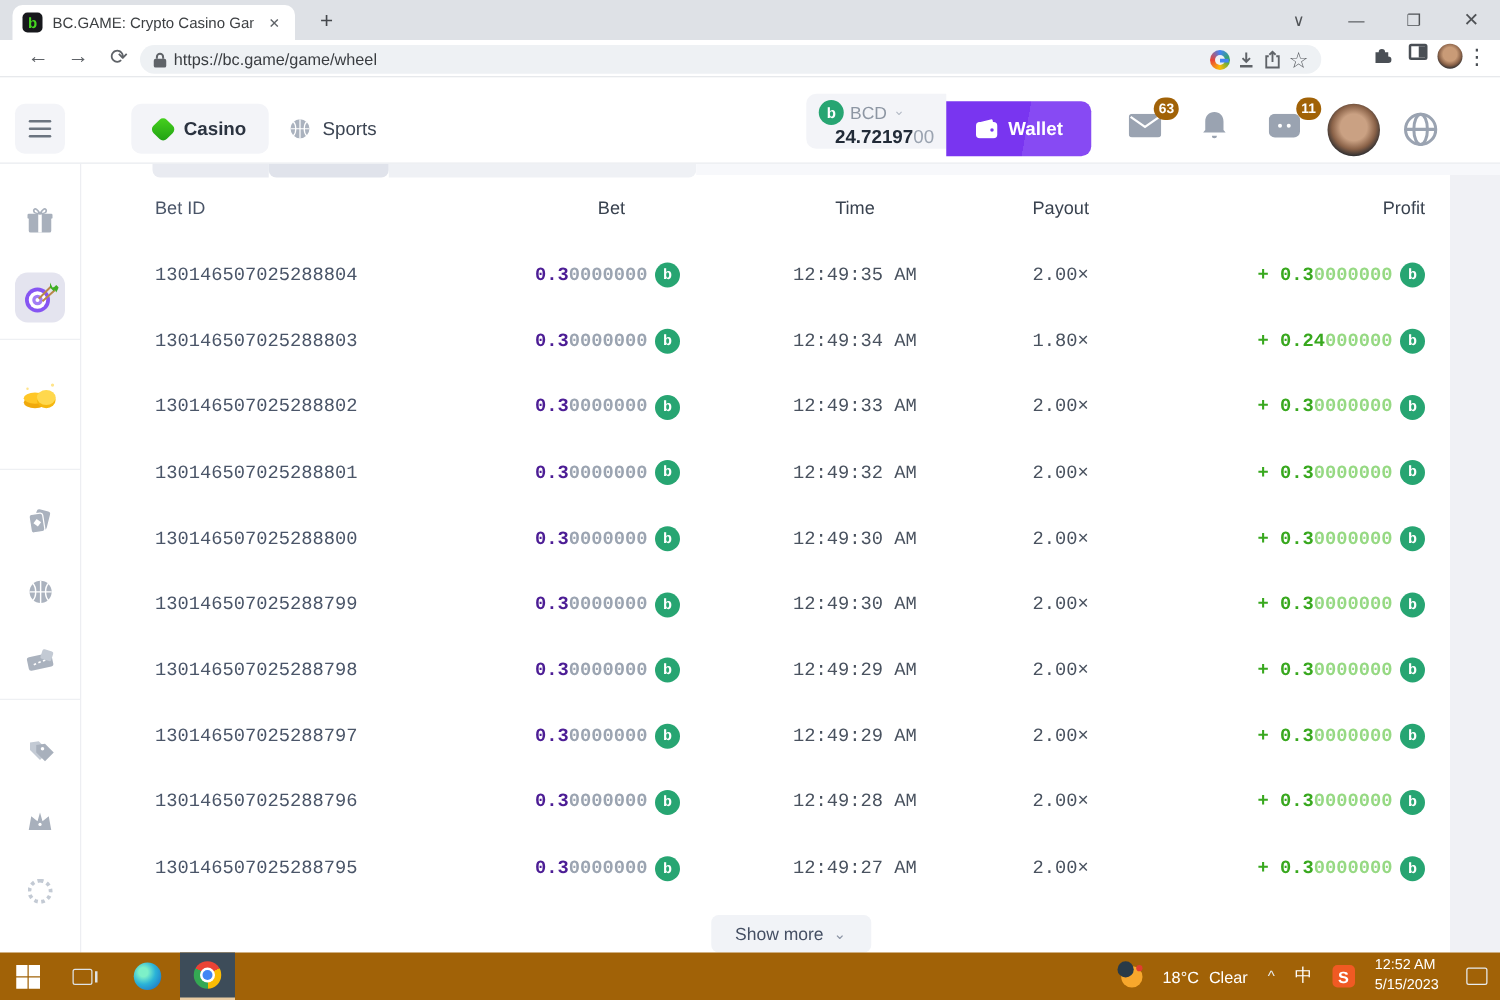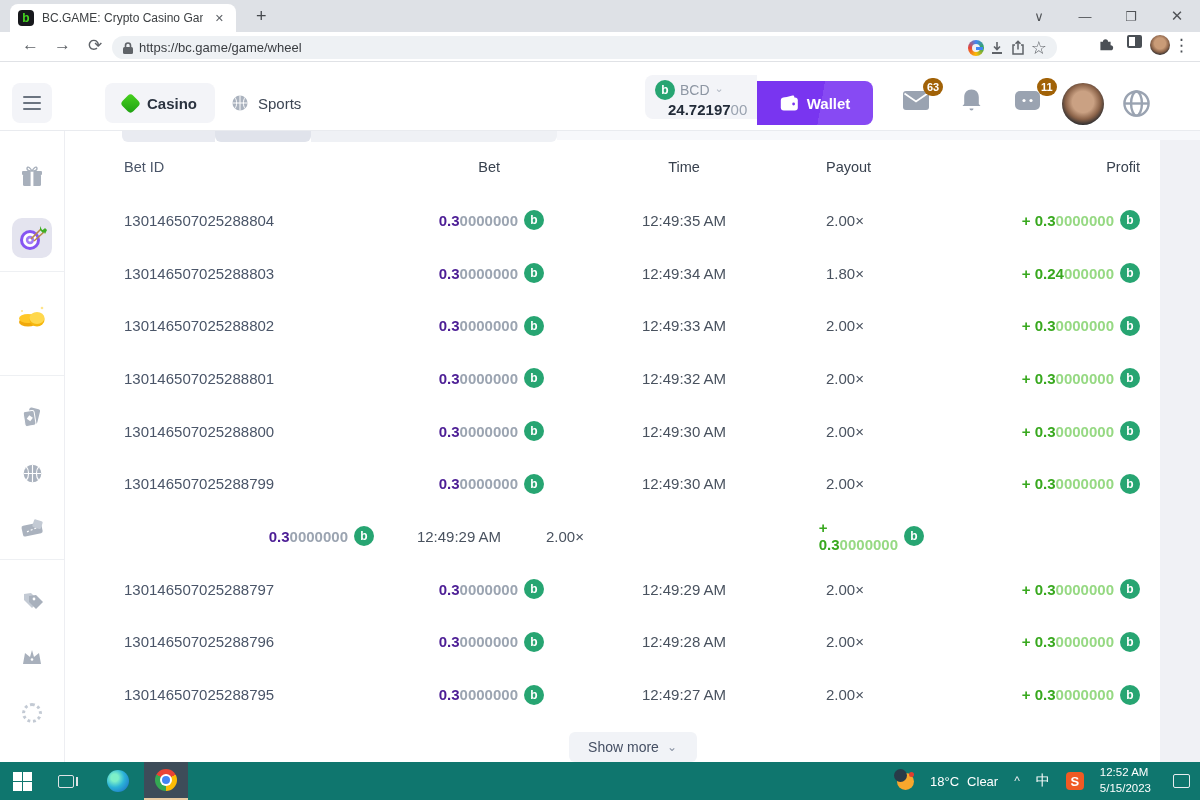--- a/index.html
+++ b/index.html
@@ -84,41 +84,41 @@
   .right-strip { position:absolute; right:0; top:0; width:40px; height:631px; background:#f0f1f5; }
   .tabs-partial { position:absolute; left:0; top:0; height:12px; width:100%; }
   .tp1 { position:absolute; left:57px; width:93px; height:11px; background:#e9ebf1; border-radius:0 0 0 6px; }
   .tp2 { position:absolute; left:150px; width:96px; height:11px; background:#e0e3eb; border-radius:0 0 6px 6px; }
   .tp3 { position:absolute; left:246px; width:246px; height:11px; background:#eff1f5; border-radius:0 0 6px 0; }
   .tp4 { position:absolute; left:492px; width:643px; height:9px; background:#f7f8fb; }
 
   .bets-table { position:absolute; left:59px; top:18px; width:1016px; }
   .trow, .thead { display:grid; grid-template-columns:250px 170px 280px 100px 216px; align-items:center; }
   .thead { height:36px; font-size:14.5px; color:#39424f; }
-  .tbody { margin-top:9px; }
+  .tbody { margin-top:9px;font-family:Liberation Mono, monospace; }
   .trow { height:52.7px; font-size:15px; color:#49525f; }
   .c1 { text-align:left; color:#4a5568; }
   .c2 { text-align:right; display:flex; justify-content:flex-end; align-items:center; gap:6px; }
   .c3 { text-align:center; }
   .c4 { text-align:left; padding-left:2px; }
   .c5 { display:flex; justify-content:flex-end; align-items:center; gap:6px; }
   .h-bet { text-align:right; padding-right:44px; }
   .h-profit { text-align:right; }
   .amt-main { font-weight:bold; color:#4c1d95; }
   .amt-zeros { color:#9ba4b1; font-weight:600; }
   .p-main { font-weight:bold; color:#38a81e; }
   .p-zeros { color:#96d983; font-weight:600; }
 
   .show-more { position:absolute; left:50%; transform:translateX(-50%); top:601px; width:128px; height:30px;
                border:none; border-radius:6px; background:#f1f3f7; color:#454f63; font-size:14px;
                display:flex; align-items:center; justify-content:center; gap:8px; }
   .show-more .caret2 { color:#8b94a5; font-size:12px; }
 
   
-  .taskbar { position:absolute; left:0; top:762px; width:1200px; height:38px; background:#0f766e;
+  .taskbar { position:absolute; left:0; top:762px; width:1200px; height:38px; background:#a16207;
              display:flex; align-items:center; z-index:5; }
   .tb-btn { width:44px; height:38px; display:flex; align-items:center; justify-content:center; }
   .tb-active { background:#3d4c59; border-bottom:2px solid #e8cba2; }
   .win-logo { display:grid; grid-template-columns:9px 9px; grid-template-rows:9px 9px; gap:1px; }
   .win-logo i { background:#fff; }
   .taskview { width:16px; height:13px; border:1px solid #dfe3e6; border-radius:2px; position:relative; }
   .taskview::after { content:""; position:absolute; right:-5px; top:1px; width:2px; height:9px;
                      background:#dfe3e6; box-shadow:0 0 0 0; }
   .edge-logo { width:22px; height:22px; border-radius:50%;
     background:radial-gradient(circle at 35% 35%, #7df0c8 0 18%, #2bb3d8 48%, #1b5fc0 100%); }
@@ -438,20 +438,21 @@
     </div>
     <div class="c3">12:49:30 AM</div>
     <div class="c4">2.00×</div>
     <div class="c5">
       <span><span class="p-main">+ 0.3</span><span class="p-zeros">0000000</span></span>
       <span class="coin">b</span>
     </div>
   </div>
 
   <div class="trow">
+    <div class="c1">130146507025288798</div>
     <div class="c2">
       <span><span class="amt-main">0.3</span><span class="amt-zeros">0000000</span></span>
       <span class="coin">b</span>
     </div>
     <div class="c3">12:49:29 AM</div>
     <div class="c4">2.00×</div>
     <div class="c5">
       <span><span class="p-main">+ 0.3</span><span class="p-zeros">0000000</span></span>
       <span class="coin">b</span>
     </div>

